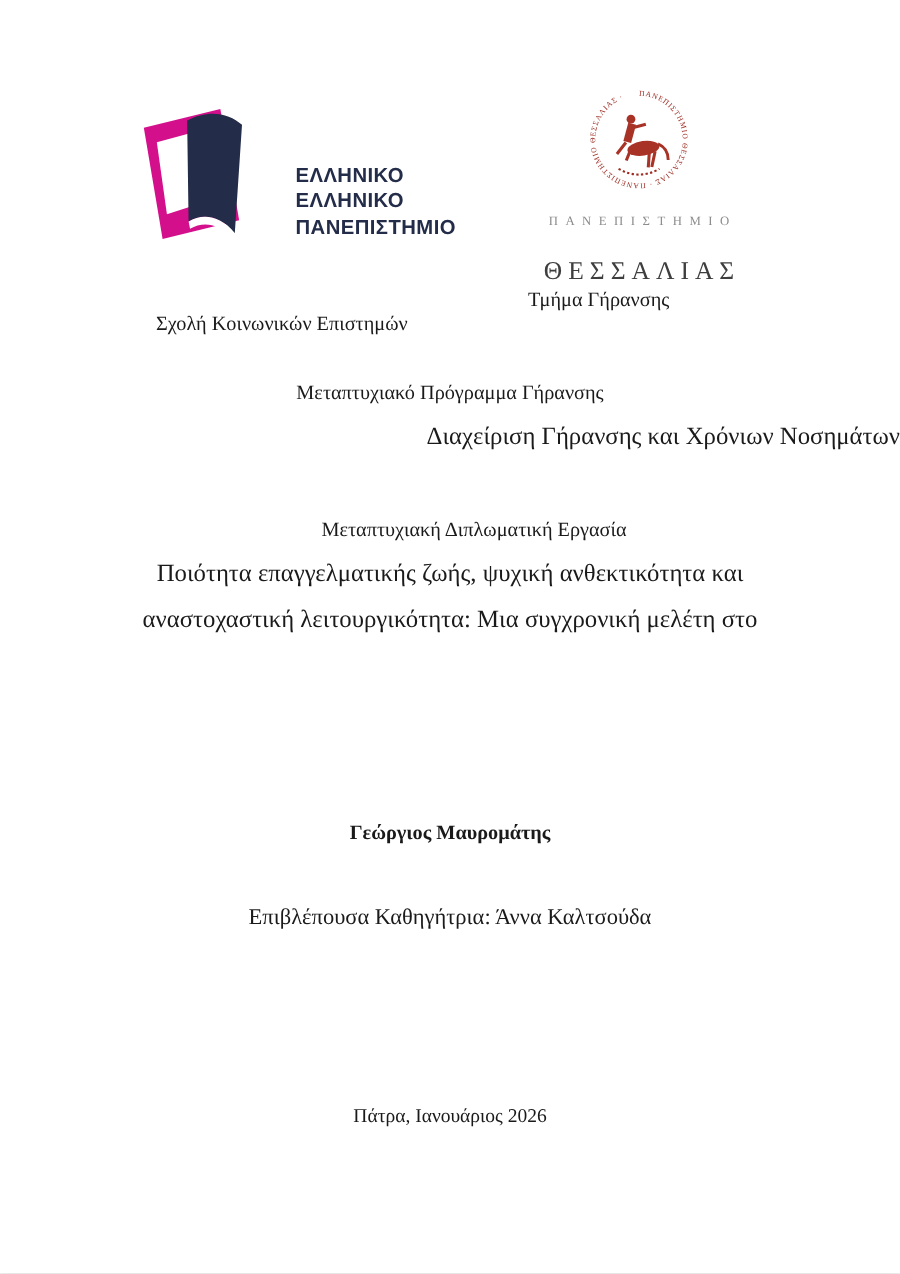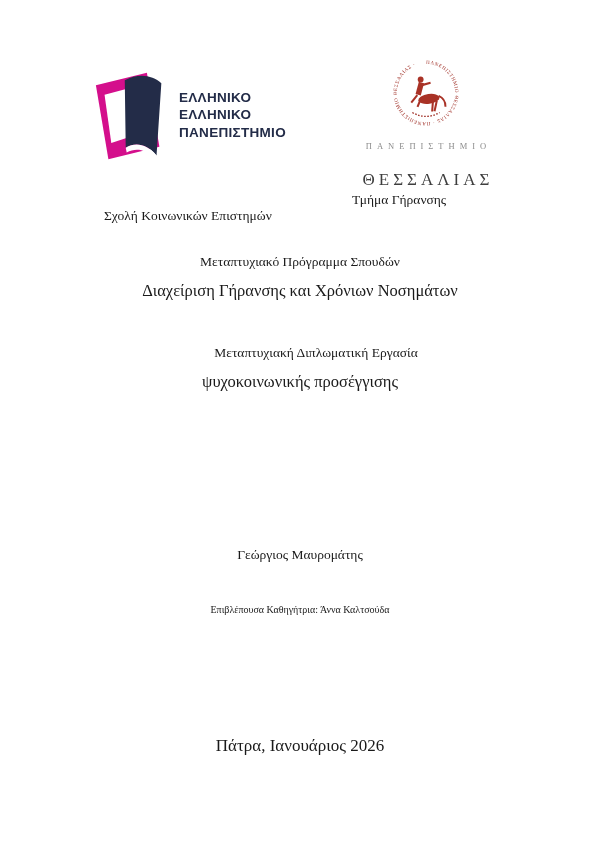--- a/index.html
+++ b/index.html
@@ -12,22 +12,22 @@
     box-shadow: 0 0 6px rgba(0,0,0,.25);
     font-family: "Liberation Serif", "DejaVu Serif", serif;
     color: var(--text, #1a1a1a);
     overflow: hidden;
   }
   
   .hou-logo {
     position: absolute;
     left: 93px; top: 70px;
     display: flex;
-    align-items: center;
-    gap: 9px;
+    align-items: flex-end;
+    gap: 27px;
   }
   .hou-mark { width: 77px; height: 90px; display: block; }
   .hou-text {
     font-family: "Liberation Sans", "DejaVu Sans", sans-serif;
     font-weight: bold;
     font-size: 13.5px;
     line-height: 17.5px;
     letter-spacing: .3px;
     color: var(--hou-navy, #232C48);
   }
@@ -61,26 +61,26 @@
     margin-top: 19px;
     white-space: nowrap;
   }
 
   
   .abs { position: absolute; white-space: nowrap; }
   .centered { left: 0; width: 100%; text-align: center; }
   .school     { left: 104px; top: 192px; font-size: 13.5px; margin-top: 16px; }
   .department { left: 352px; top: 192px; font-size: 13.5px; }
   .program-label { top: 254px; font-size: 13.5px; }
-  .program-name  { top: 281px; font-size: 16.5px; }
+  .program-name  { top: 281px; font-size: 16.5px; text-align: right; }
   .thesis-type   { top: 345px; font-size: 13.5px; padding-left: 16px; }
   .title-block   { top: 367px; font-size: 16.5px; line-height: 30.5px; }
-  .author        { top: 547px; font-size: 13.5px; }
-  .supervisor    { top: 604px; font-size: 10px; }
-  .place-date    { top: 736px; font-size: 17px; }
+  .author        { top: 547px; font-size: 13.5px; font-weight: bold; }
+  .supervisor    { top: 604px; font-size: 15px; }
+  .place-date    { top: 736px; font-size: 13px; }
 </style>
 </head>
 <body>
 
 <div class="page">
 
   <div class="hou-logo">
     <svg class="hou-mark" viewBox="0 0 80 92" aria-hidden="true">
       <polygon class="fill-magenta" points="3,15 56,2 69,79 16,92"></polygon>
       <polygon points="12,25 49,15 56,63 19,75" fill="#ffffff"></polygon>
@@ -115,25 +115,26 @@
         <path d="M51,41 q7,3 7,11" fill="none" class="stroke-centaur" stroke-width="2"></path>
       </g>
     </svg>
     <div class="uth-line1">ΠΑΝΕΠΙΣΤΗΜΙΟ</div>
     <div class="uth-line2">ΘΕΣΣΑΛΙΑΣ</div>
   </div>
 
   <div class="abs school">Σχολή Κοινωνικών Επιστημών</div>
   <div class="abs department">Τμήμα Γήρανσης</div>
 
-  <div class="abs centered program-label">Μεταπτυχιακό Πρόγραμμα Σπουδών</div>
+  <div class="abs centered program-label">Μεταπτυχιακό Πρόγραμμα Γήρανσης</div>
   <div class="abs centered program-name">Διαχείριση Γήρανσης και Χρόνιων Νοσημάτων</div>
 
   <div class="abs centered thesis-type">Μεταπτυχιακή Διπλωματική Εργασία</div>
   <div class="abs centered title-block">
-    <div>ψυχοκοινωνικής προσέγγισης</div>
+    <div>Ποιότητα επαγγελματικής ζωής, ψυχική ανθεκτικότητα και</div>
+    <div>αναστοχαστική λειτουργικότητα: Μια συγχρονική μελέτη στο</div>
   </div>
 
   <div class="abs centered author">Γεώργιος Μαυρομάτης</div>
   <div class="abs centered supervisor">Επιβλέπουσα Καθηγήτρια: Άννα Καλτσούδα</div>
   <div class="abs centered place-date">Πάτρα, Ιανουάριος 2026</div>
 
 </div>
 
 </body></html>

